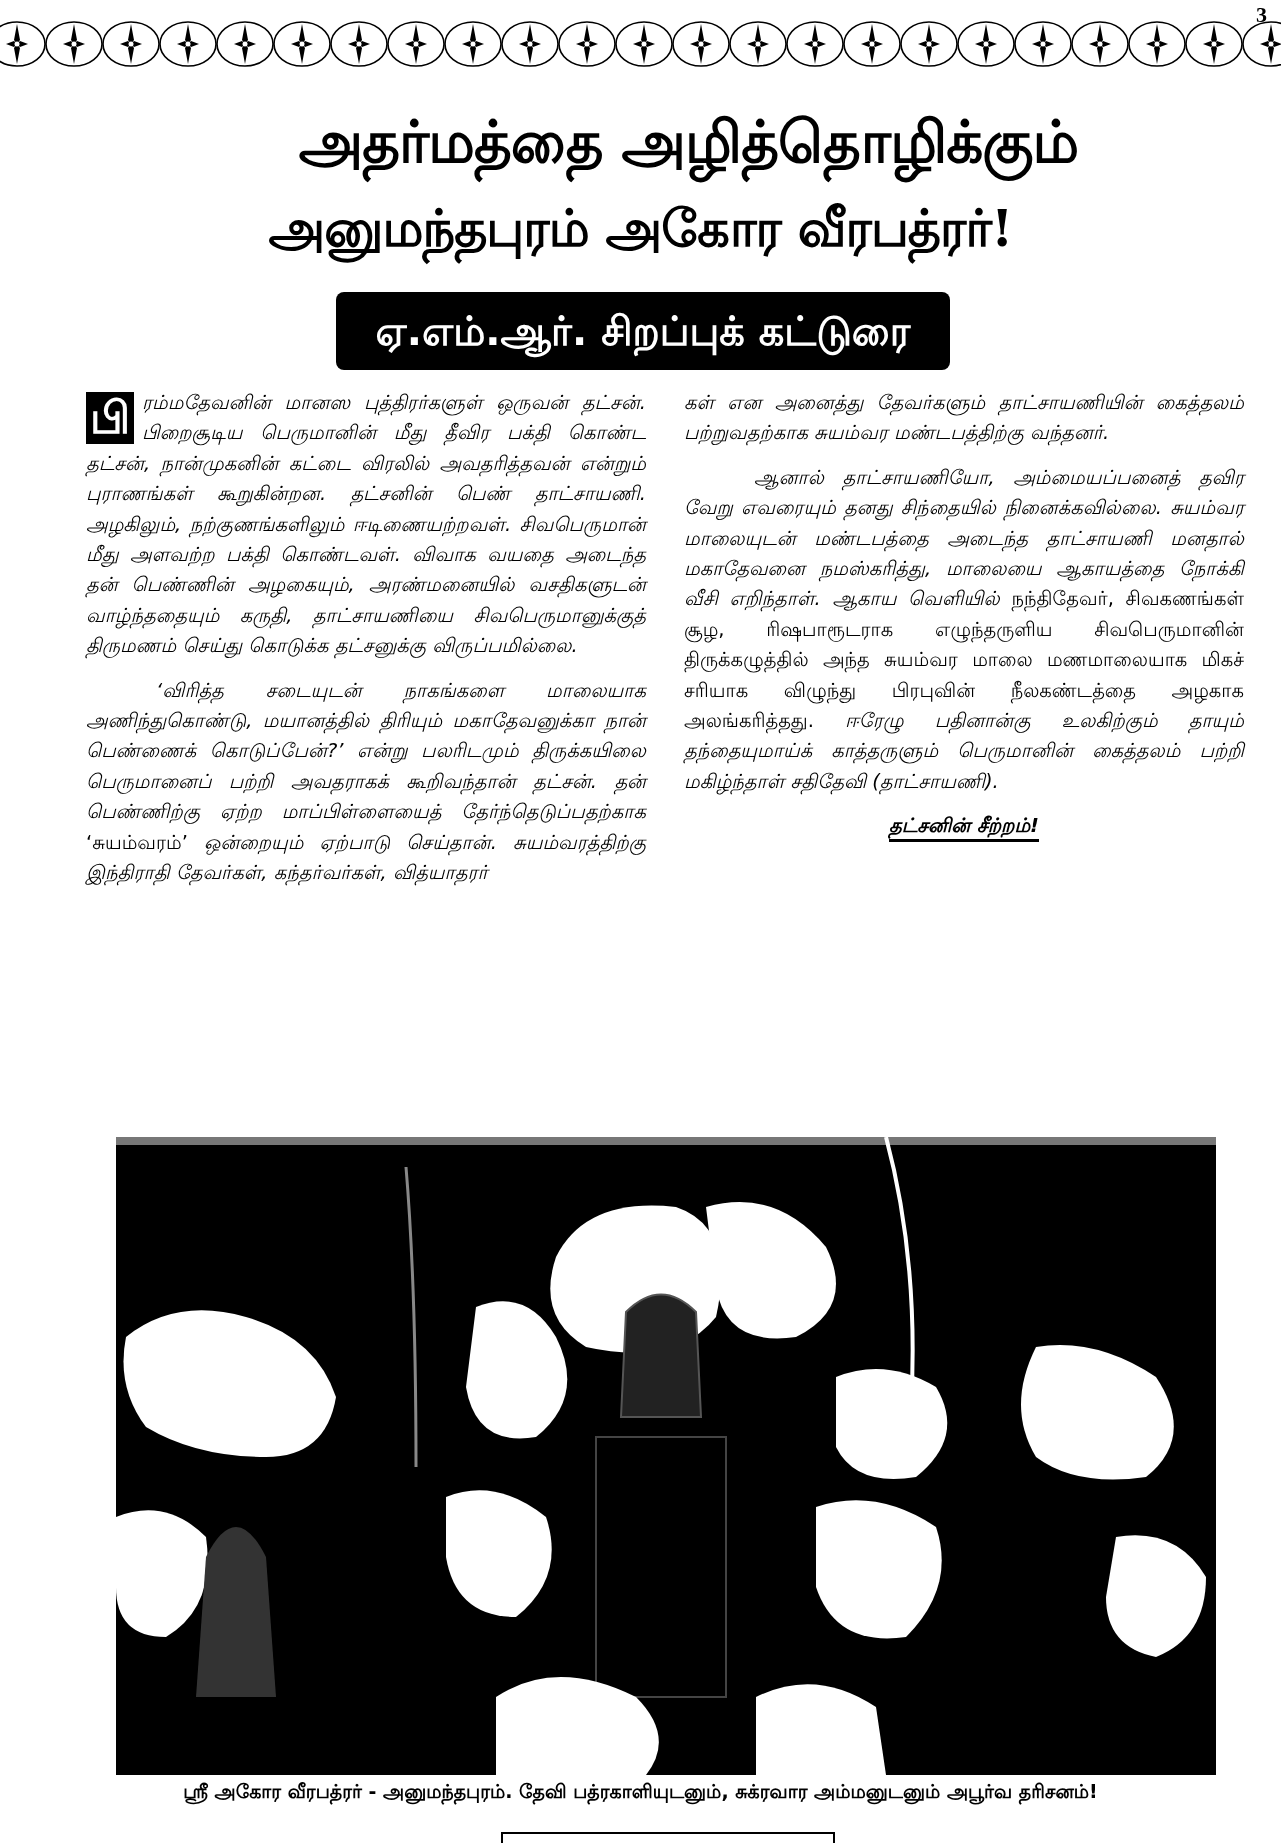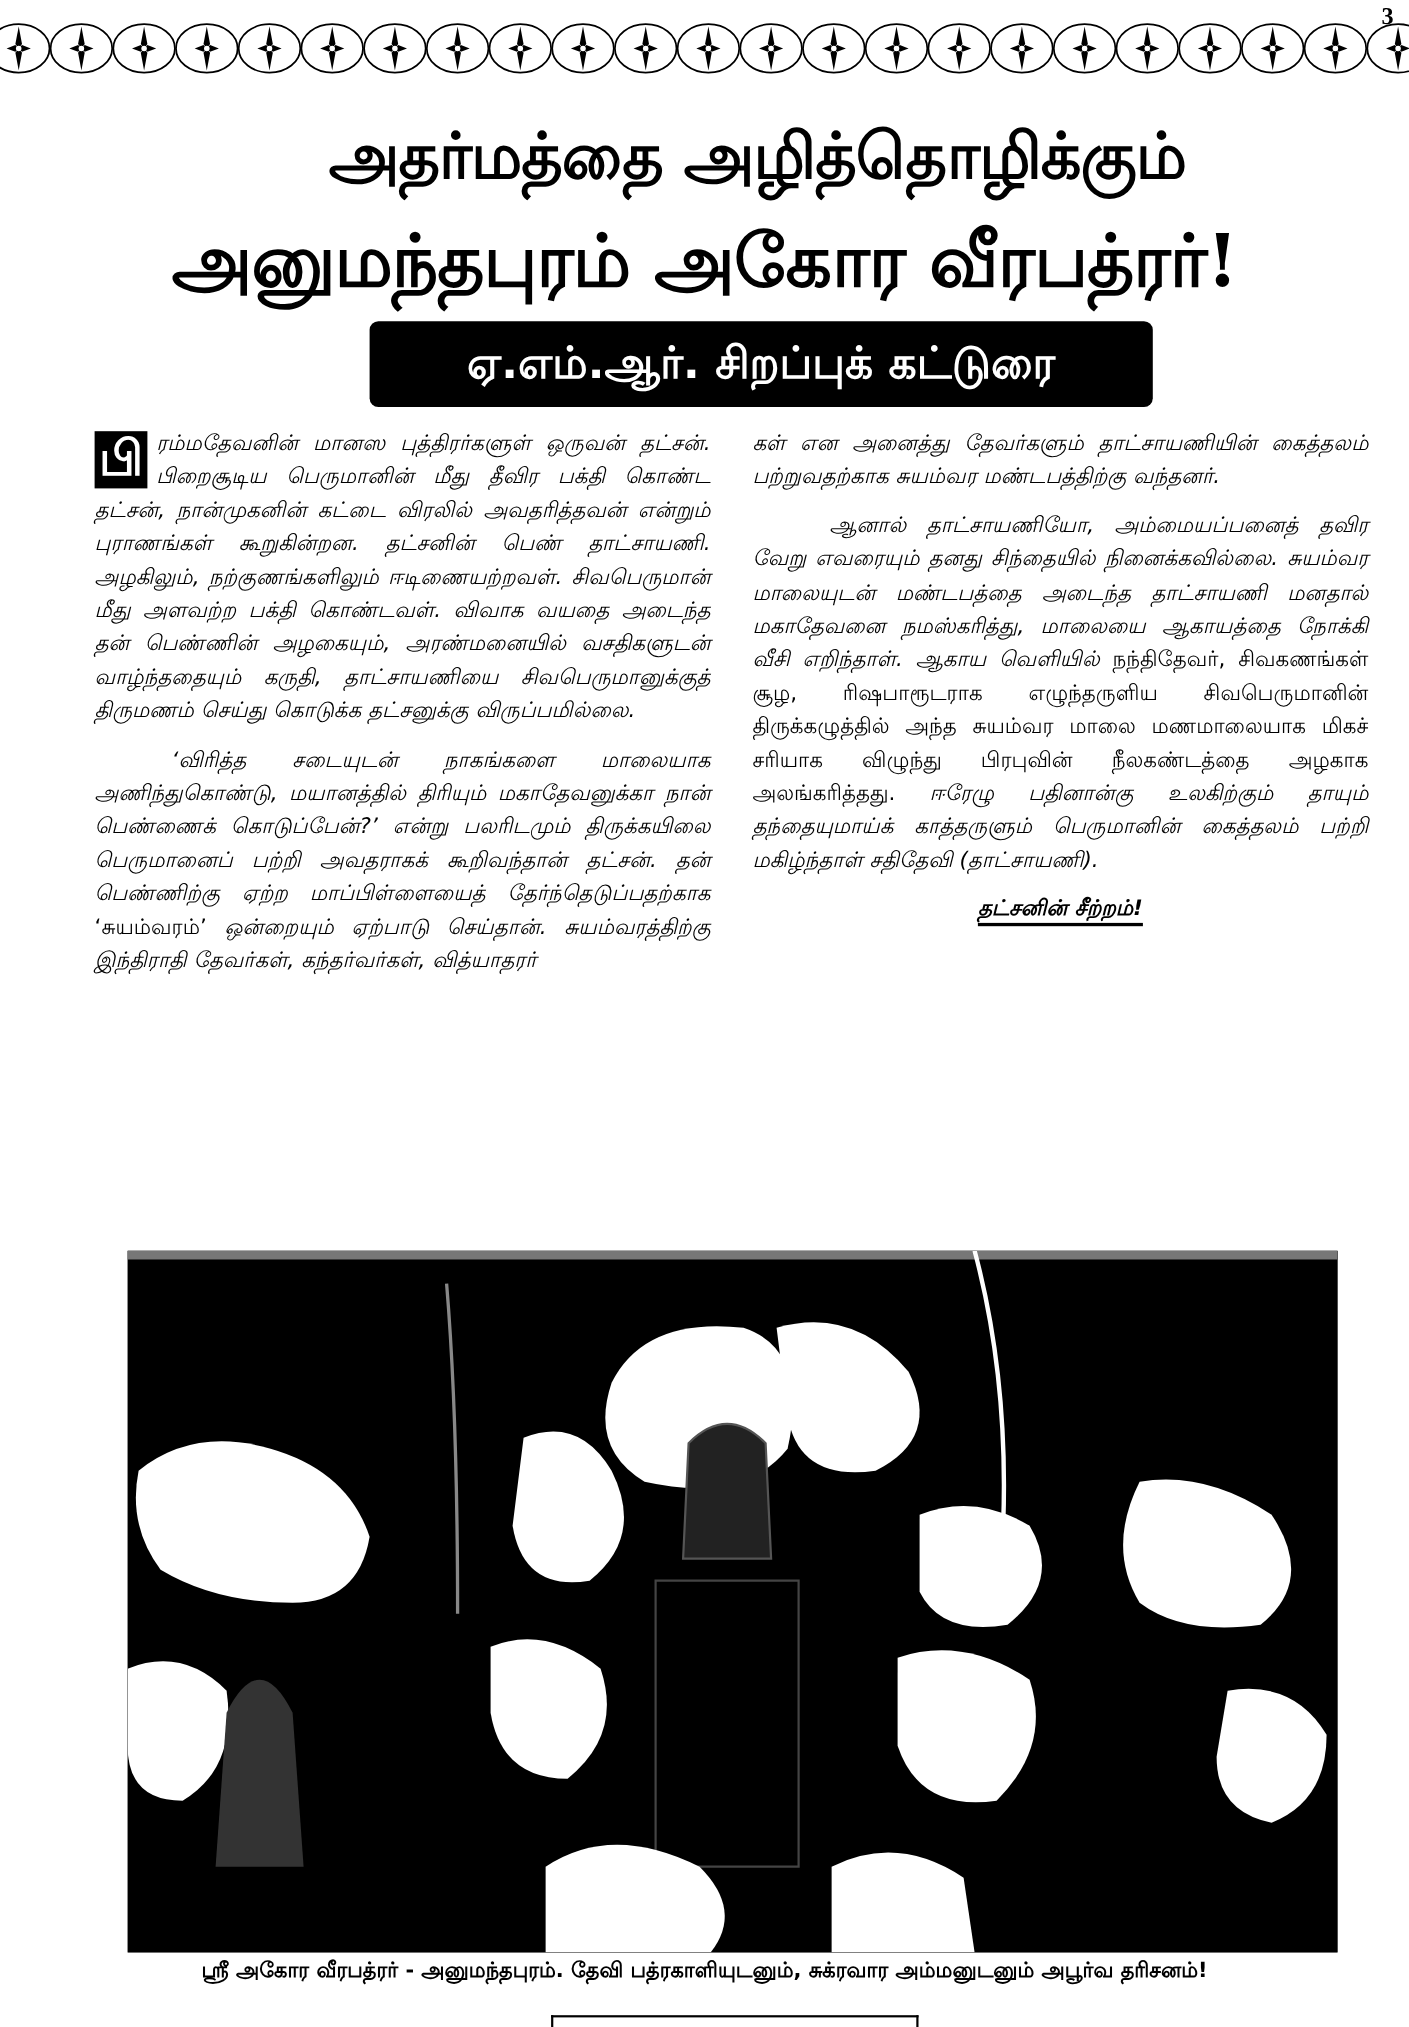--- a/index.html
+++ b/index.html
@@ -13,23 +13,23 @@
   }
   .border-strip {
     position: absolute; top: 20px; left: 0; width: 1281px; height: 48px; overflow: hidden;
   }
   .title {
     position: absolute; left: 0; width: 1281px; text-align: center;
     font-family: "DejaVu Serif", serif; font-weight: bold; letter-spacing: -1px;
     white-space: nowrap;
   }
   .title.l1 { top: 108px; font-size: 58px; padding-left: 48px; }
-  .title.l2 { top: 198px; font-size: 66px; }
+  .title.l2 { top: 198px; font-size: 51px; }
   .byline-box {
-    position: absolute; left: 336px; top: 292px; width: 712px; height: 78px;
+    position: absolute; left: 336px; top: 292px; width: 614px; height: 78px;
     background: #000; border-radius: 8px; color: #fff; text-align: center;
     font-size: 40px; line-height: 78px; font-weight: bold; white-space: nowrap;
   }
   .col {
     position: absolute; top: 388px; width: 560px; font-size: 19.5px; line-height: 30.4px;
     text-align: justify; font-style: italic;
   }
   .col.left { left: 86px; }
   .col.right { left: 684px; width: 560px; }
   .col p { margin: 0 0 14px 0; }

